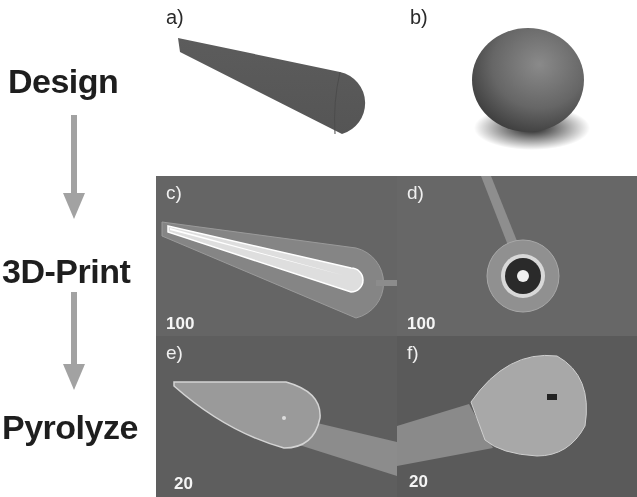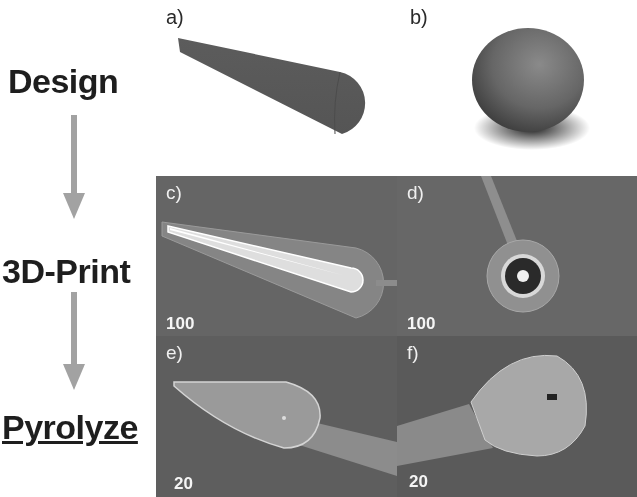--- a/index.html
+++ b/index.html
@@ -20,21 +20,21 @@
 <div class="step" style="left:8px;top:62px;">Design</div>
 <div class="arrow" style="left:63px;top:115px;height:105px;">
   <div class="shaft" style="height:80px;"></div>
     <div class="head" style="top:78px;"></div>
 </div>
 <div class="step" style="left:2px;top:252px;">3D-Print</div>
 <div class="arrow" style="left:63px;top:292px;height:100px;">
   <div class="shaft" style="height:74px;"></div>
     <div class="head" style="top:72px;"></div>
 </div>
-<div class="step" style="left:2px;top:408px;text-decoration:underline;">Pyrolyze</div>
+<div class="step" style="left:2px;top:408px;">Pyrolyze</div>
 
 <div class="lbl" style="left:166px;top:6px;">a)</div>
 <svg style="position:absolute;left:170px;top:30px;" width="210" height="110" viewBox="0 0 210 110">
   <defs>
     <linearGradient id="cg" x1="0" y1="0" x2="0" y2="1">
       <stop offset="0" stop-color="#5c5c5c"></stop>
         <stop offset="1" stop-color="#555"></stop>
     </linearGradient>
   </defs>
   <path d="M8,8 L170,42 A32,32 0 0 1 172,104 L10,22 Z" fill="url(#cg)"></path>

